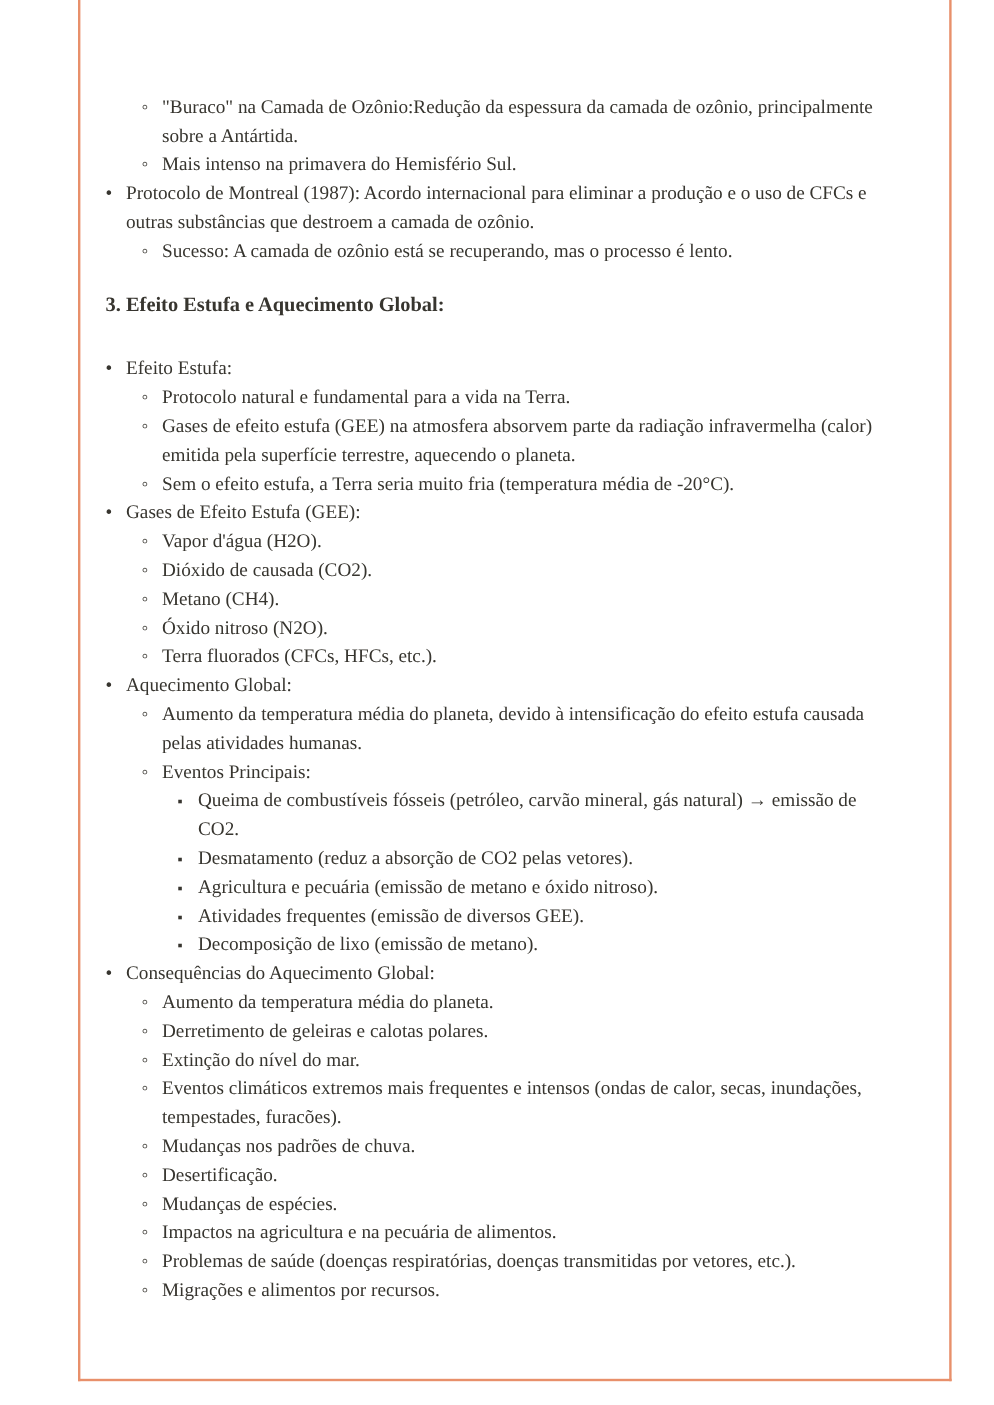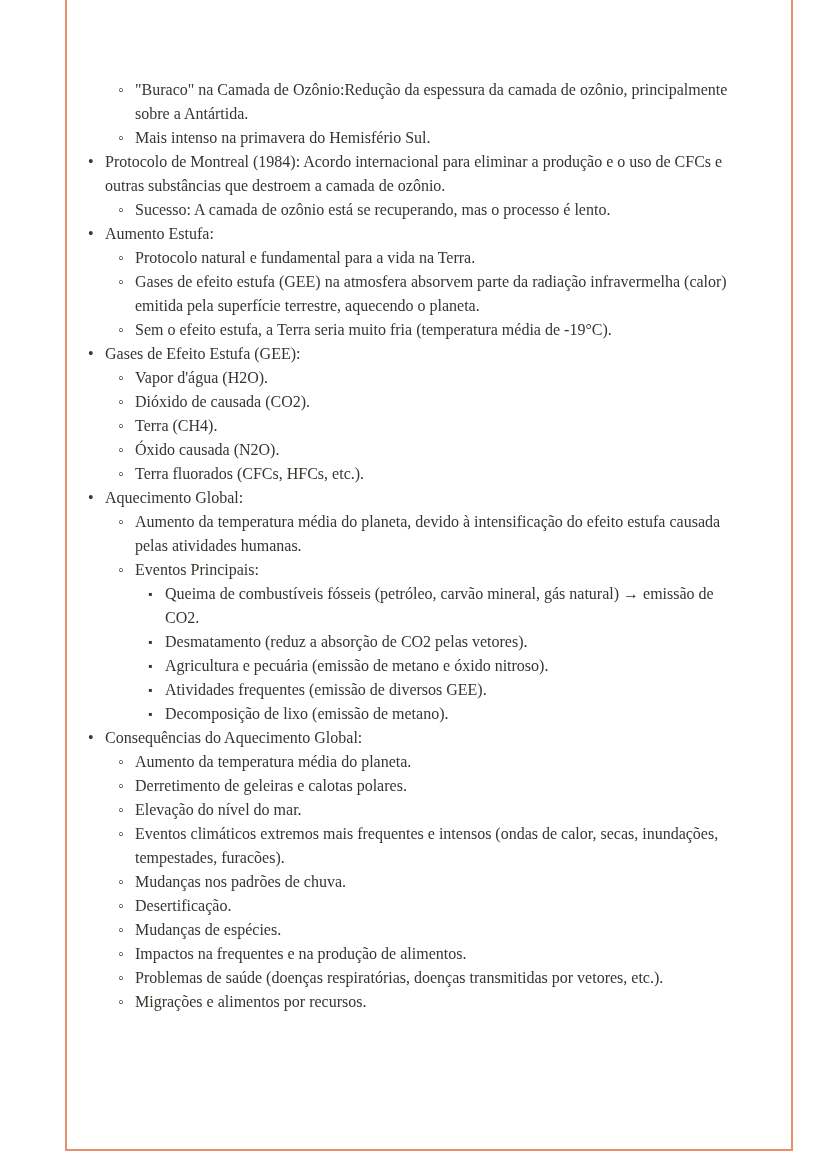--- a/index.html
+++ b/index.html
@@ -57,63 +57,64 @@
     <div class="li l2">
       <span class="marker">◦</span>
       <span class="txt">"Buraco" na Camada de Ozônio:Redução da espessura da camada de ozônio, principalmente sobre a Antártida.</span>
     </div>
     <div class="li l2">
       <span class="marker">◦</span>
       <span class="txt">Mais intenso na primavera do Hemisfério Sul.</span>
     </div>
     <div class="li l1">
       <span class="marker">•</span>
-      <span class="txt">Protocolo de Montreal (1984): Acordo internacional para eliminar a produção e o uso de CFCs e outras substâncias que destroem a camada de ozônio.</span>
+      <span class="txt">Protocolo de Montreal (1987): Acordo internacional para eliminar a produção e o uso de CFCs e outras substâncias que destroem a camada de ozônio.</span>
     </div>
     <div class="li l2">
       <span class="marker">◦</span>
       <span class="txt">Sucesso: A camada de ozônio está se recuperando, mas o processo é lento.</span>
     </div>
 
+    <div class="section-heading">3. Efeito Estufa e Aquecimento Global:</div>
 
     <div class="li l1">
       <span class="marker">•</span>
-      <span class="txt">Aumento Estufa:</span>
+      <span class="txt">Efeito Estufa:</span>
     </div>
     <div class="li l2">
       <span class="marker">◦</span>
       <span class="txt">Protocolo natural e fundamental para a vida na Terra.</span>
     </div>
     <div class="li l2">
       <span class="marker">◦</span>
       <span class="txt">Gases de efeito estufa (GEE) na atmosfera absorvem parte da radiação infravermelha (calor) emitida pela superfície terrestre, aquecendo o planeta.</span>
     </div>
     <div class="li l2">
       <span class="marker">◦</span>
-      <span class="txt">Sem o efeito estufa, a Terra seria muito fria (temperatura média de -19°C).</span>
+      <span class="txt">Sem o efeito estufa, a Terra seria muito fria (temperatura média de -20°C).</span>
     </div>
     <div class="li l1">
       <span class="marker">•</span>
       <span class="txt">Gases de Efeito Estufa (GEE):</span>
     </div>
     <div class="li l2">
       <span class="marker">◦</span>
       <span class="txt">Vapor d'água (H2O).</span>
     </div>
     <div class="li l2">
       <span class="marker">◦</span>
       <span class="txt">Dióxido de causada (CO2).</span>
     </div>
     <div class="li l2">
       <span class="marker">◦</span>
-      <span class="txt">Terra (CH4).</span>
+      <span class="txt">Metano (CH4).</span>
     </div>
     <div class="li l2">
       <span class="marker">◦</span>
-      <span class="txt">Óxido causada (N2O).</span>
+      <span class="txt">Óxido nitroso (N2O).</span>
     </div>
     <div class="li l2">
       <span class="marker">◦</span>
       <span class="txt">Terra fluorados (CFCs, HFCs, etc.).</span>
     </div>
     <div class="li l1">
       <span class="marker">•</span>
       <span class="txt">Aquecimento Global:</span>
     </div>
     <div class="li l2">
@@ -151,41 +152,41 @@
     <div class="li l2">
       <span class="marker">◦</span>
       <span class="txt">Aumento da temperatura média do planeta.</span>
     </div>
     <div class="li l2">
       <span class="marker">◦</span>
       <span class="txt">Derretimento de geleiras e calotas polares.</span>
     </div>
     <div class="li l2">
       <span class="marker">◦</span>
-      <span class="txt">Elevação do nível do mar.</span>
+      <span class="txt">Extinção do nível do mar.</span>
     </div>
     <div class="li l2">
       <span class="marker">◦</span>
       <span class="txt">Eventos climáticos extremos mais frequentes e intensos (ondas de calor, secas, inundações, tempestades, furacões).</span>
     </div>
     <div class="li l2">
       <span class="marker">◦</span>
       <span class="txt">Mudanças nos padrões de chuva.</span>
     </div>
     <div class="li l2">
       <span class="marker">◦</span>
       <span class="txt">Desertificação.</span>
     </div>
     <div class="li l2">
       <span class="marker">◦</span>
       <span class="txt">Mudanças de espécies.</span>
     </div>
     <div class="li l2">
       <span class="marker">◦</span>
-      <span class="txt">Impactos na frequentes e na produção de alimentos.</span>
+      <span class="txt">Impactos na agricultura e na pecuária de alimentos.</span>
     </div>
     <div class="li l2">
       <span class="marker">◦</span>
       <span class="txt">Problemas de saúde (doenças respiratórias, doenças transmitidas por vetores, etc.).</span>
     </div>
     <div class="li l2">
       <span class="marker">◦</span>
       <span class="txt">Migrações e alimentos por recursos.</span>
     </div>
 

